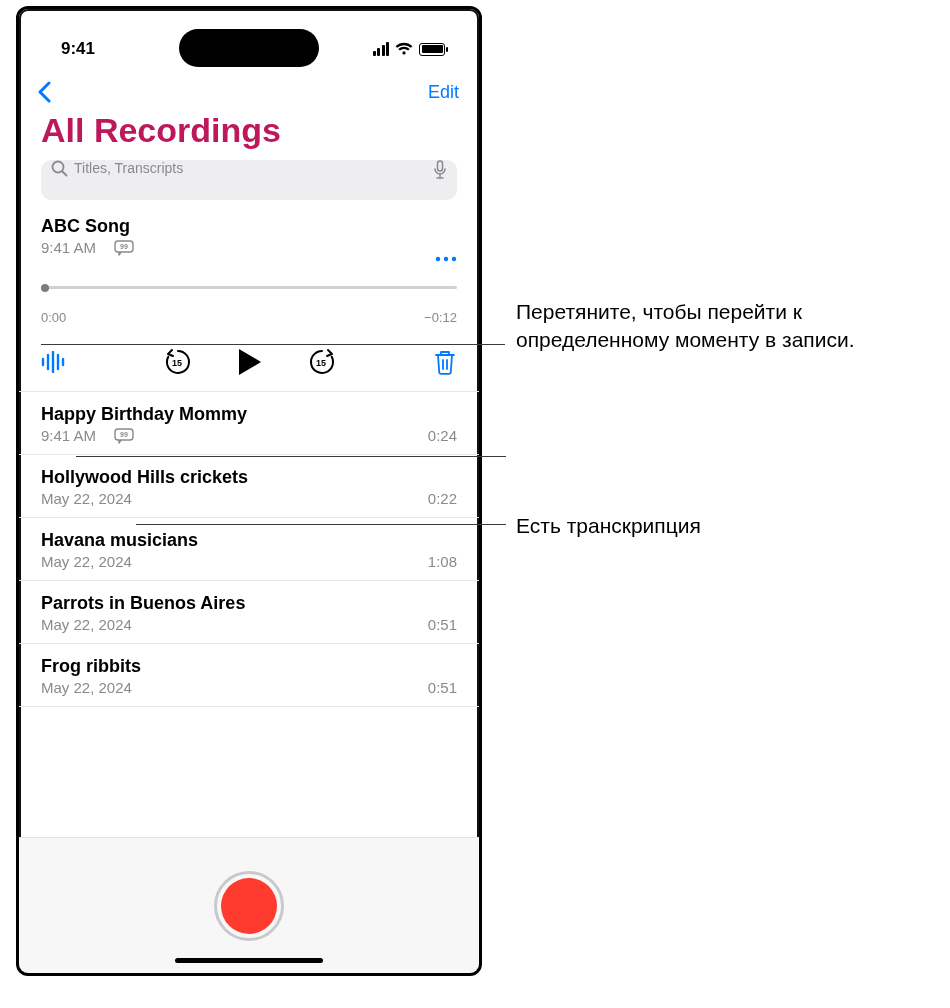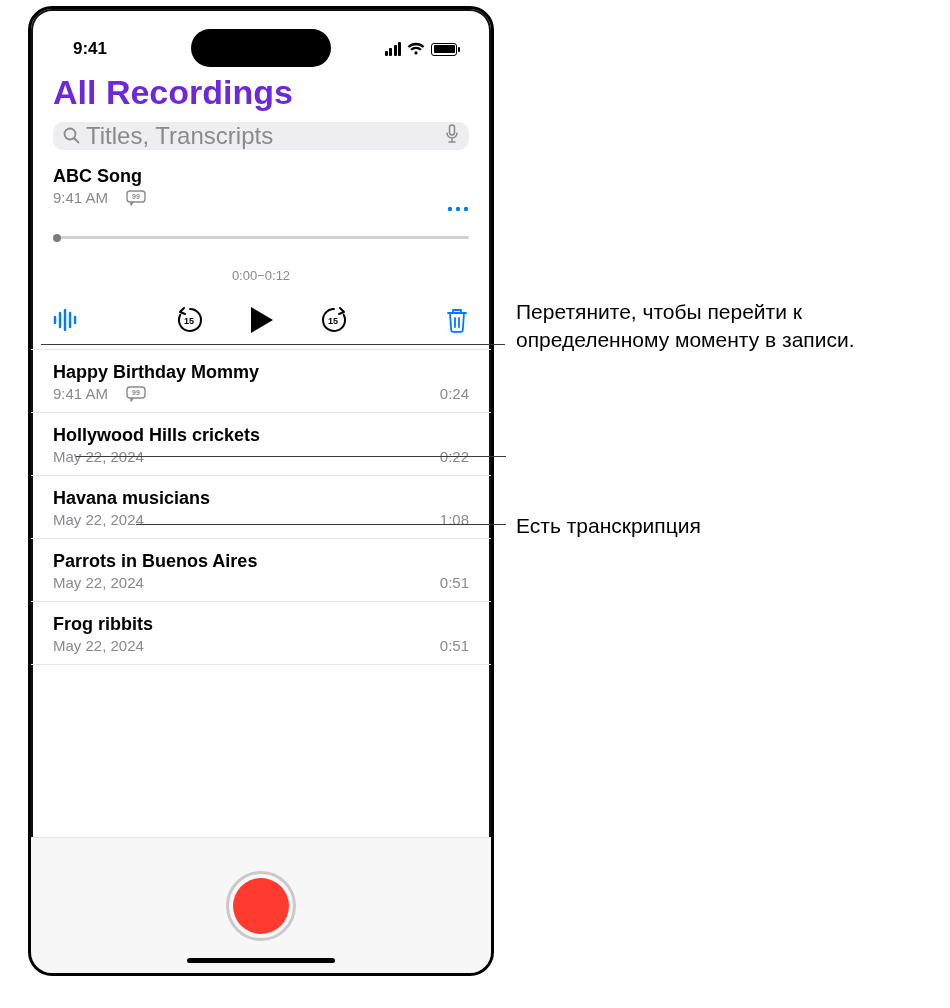--- a/index.html
+++ b/index.html
@@ -6,26 +6,26 @@
   body {
     font-family: -apple-system, BlinkMacSystemFont, "Segoe UI", Helvetica, Arial, sans-serif;
     background: #fff;
     width: 950px;
     height: 1008px;
     position: relative;
   }
   
   .phone {
     position: absolute;
-    left: 28px;
+    left: 16px;
     top: 6px;
     width: 466px;
     height: 970px;
     border: 3px solid #000;
-    border-radius: 24px;
+    border-radius: 12px;
     background: #fff;
     overflow: hidden;
     box-shadow: 0 0 0 2px #111 inset;
   }
   .notch {
     position: absolute;
     top: 20px;
     left: 50%;
     transform: translateX(-50%);
     width: 140px;
@@ -64,51 +64,51 @@
     display: flex; justify-content: space-between; align-items: center;
     padding: 10px 20px 6px 18px;
     color: #007aff;
     font-size: 18px;
   }
   .back-chevron svg { display:block; }
   .title {
     font-size: 34px;
     font-weight: 700;
     padding: 2px 22px 10px;
-    color: #6d28d9;
+    color: #be185d;
   }
   .search {
     margin: 0 22px 4px;
     background: #eeeef0;
     border-radius: 10px;
-    height: 28px;
-    display: flex; align-items: flex-end; gap: 6px;
+    height: 40px;
+    display: flex; align-items: flex-start; gap: 6px;
     padding: 0 10px;
     color: #8a8a8e;
-    font-size: 24px;
+    font-size: 14px;
   }
   .search .mic { margin-left:auto; }
 
   .list { flex:1; overflow:hidden; }
   .row {
     padding: 12px 22px 10px;
     border-bottom: 1px solid #e6e6e8;
   }
   .row-title { font-size: 18px; font-weight:600; color:#000; }
   .row-sub { display:flex; align-items:center; gap:18px; font-size:15px; color:#8a8a8e; margin-top:2px; }
   .row-dur { margin-left:auto; }
   .row-head { display:flex; align-items:flex-start;flex-direction:column; }
   .row-head .more { margin-left:auto; color:#007aff; font-size:20px; letter-spacing:1px; }
 
   
   .player { padding: 0 22px 14px; border-bottom:1px solid #e6e6e8; }
   .slider-wrap { position:relative; margin-top:18px; height:26px; }
   .slider-track { position:absolute; left:0; right:0; top:6px; height:3px; background:#d1d1d3; border-radius:2px; }
   .slider-dot { position:absolute; left:0; top:3.5px; width:8px; height:8px; background:#7d7d80; border-radius:50%; }
-  .slider-times { display:flex; justify-content:center; font-size:13px; color:#8a8a8e; margin-top:12px; }
+  .slider-times { display:flex; justify-content:space-between; font-size:13px; color:#8a8a8e; margin-top:4px; }
   .controls {
     display:flex; align-items:center; justify-content:space-between;
     margin-top:22px;
   }
   .controls .mid { display:flex; align-items:flex-end; gap:44px; }
   .icon-btn { display:flex; align-items:center; justify-content:center; }
 
   .bottombar {
     position:absolute; left:0; right:0; bottom:0; height:136px;
     background:#f7f7f8; border-top:1px solid #e4e4e6;
@@ -161,20 +161,28 @@
             <path d="M9 12.5a1.6 1.6 0 100-3.2 1.6 1.6 0 000 3.2zM3.3 6.9a8.3 8.3 0 0111.4 0l-1.6 1.6a6 6 0 00-8.2 0L3.3 6.9zM.6 4.2a12.2 12.2 0 0116.8 0L15.8 5.8a10 10 0 00-13.6 0L.6 4.2z" fill="#000"></path>
           </svg>
       </span>
       <span class="battery">
           <i></i>
         </span>
     </div>
   </div>
 
   <div class="content">
+    <div class="nav">
+      <span class="back-chevron icon-btn">
+        <svg width="14" height="22" viewBox="0 0 14 22">
+            <path d="M12 2L3 11l9 9" stroke="#007aff" stroke-width="3" fill="none" stroke-linecap="round" stroke-linejoin="round"></path>
+          </svg>
+      </span>
+      <span>Edit</span>
+    </div>
 
     <div class="title">All Recordings</div>
 
     <div class="search">
       <span>
         <svg width="17" height="17" viewBox="0 0 17 17">
             <circle cx="7" cy="7" r="5.5" stroke="#8a8a8e" stroke-width="1.8" fill="none"></circle>
             <line x1="11.5" y1="11.5" x2="15.5" y2="15.5" stroke="#8a8a8e" stroke-width="1.8" stroke-linecap="round"></line>
           </svg>
       </span>

